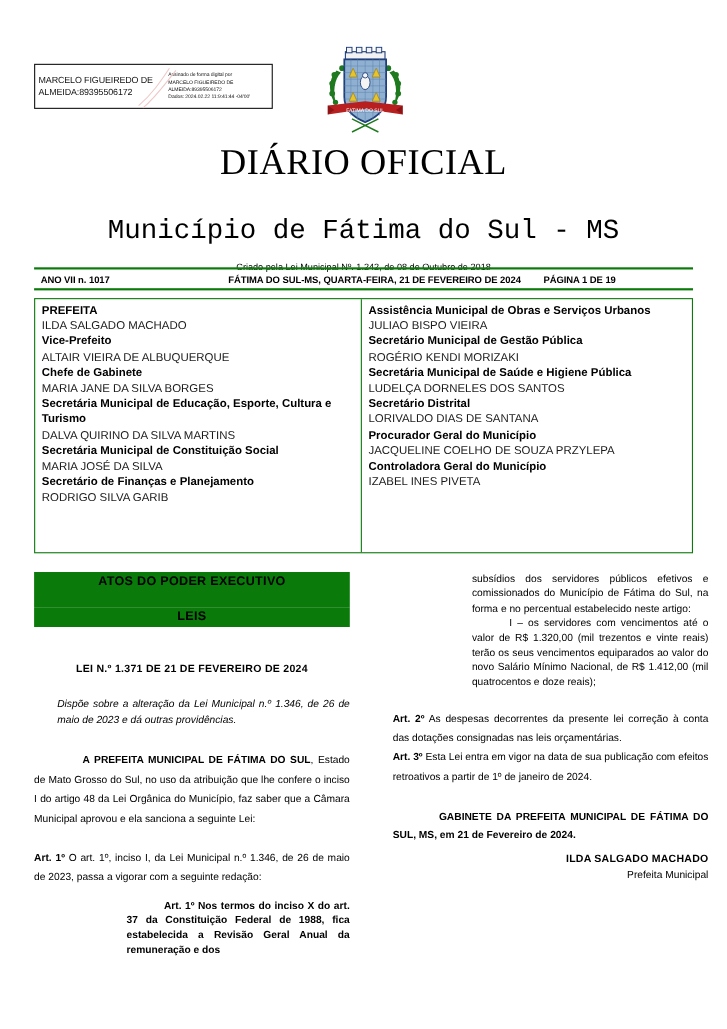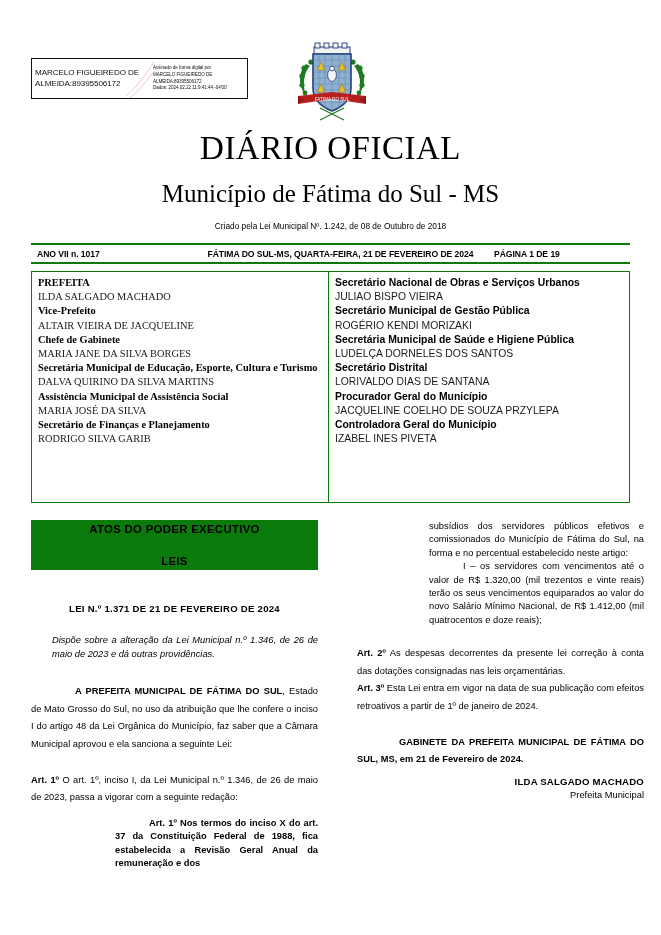--- a/index.html
+++ b/index.html
@@ -79,24 +79,24 @@
     text-align: center;
   }
   .do-title {
     font-family: "Liberation Serif", serif;
     font-size: 33px;
     line-height: 53px;
     letter-spacing: 0.5px;
     font-weight: 400;
   }
   .do-sub {
-    font-family: Liberation Serif, serif;
+    font-family: Liberation Mono, monospace;
     font-size: 25px;
     line-height: 30px;
-    margin-top: 4px;
+    margin-top: 20px;
     font-weight: 400;
   }
   .do-law {
     font-size: 8.3px;
     line-height: 12px;
     margin-top: 11px;
   }
 
   
   .infobar {
@@ -128,21 +128,21 @@
     border: 1.6px solid #0a7a0a;
     box-sizing: border-box;
     display: flex;
   }
   .off-col {
     box-sizing: border-box;
     padding: 4px 6px 0 6px;
     font-size: 10.4px;
     line-height: 14.2px;
   }
-  .off-col.left  { width: 297px; border-right: 1.6px solid #0a7a0a; font-family: Liberation Serif, serif; }
+  .off-col.left  { width: 297px; border-right: 1.6px solid #0a7a0a; }
   .off-col.right { width: 300px; }
   .off-role {
     font-weight: bold;
     color: #000;
   }
   .off-name {
     font-weight: normal;
     color: #1a1a1a;
   }
 
@@ -311,32 +311,32 @@
     <div class="ib-left">ANO VII n. 1017</div>
     <div class="ib-mid">FÁTIMA DO SUL-MS, QUARTA-FEIRA, 21 DE FEVEREIRO DE 2024</div>
     <div class="ib-right">PÁGINA 1 DE 19</div>
   </div>
 
   <div class="officials">
     <div class="off-col left" id="off-left">
         <div class="off-role">PREFEITA</div>
         <div class="off-name">ILDA SALGADO MACHADO</div>
         <div class="off-role">Vice-Prefeito</div>
-        <div class="off-name">ALTAIR VIEIRA DE JACQUELINE</div>
+        <div class="off-name">ALTAIR VIEIRA DE ALBUQUERQUE</div>
         <div class="off-role">Chefe de Gabinete</div>
         <div class="off-name">MARIA JANE DA SILVA BORGES</div>
         <div class="off-role">Secretária Municipal de Educação, Esporte, Cultura e Turismo</div>
         <div class="off-name">DALVA QUIRINO DA SILVA MARTINS</div>
-        <div class="off-role">Assistência Municipal de Assistência Social</div>
+        <div class="off-role">Secretária Municipal de Constituição Social</div>
         <div class="off-name">MARIA JOSÉ DA SILVA</div>
         <div class="off-role">Secretário de Finanças e Planejamento</div>
         <div class="off-name">RODRIGO SILVA GARIB</div>
       </div>
     <div class="off-col right" id="off-right">
-        <div class="off-role">Secretário Nacional de Obras e Serviços Urbanos</div>
+        <div class="off-role">Assistência Municipal de Obras e Serviços Urbanos</div>
         <div class="off-name">JULIAO BISPO VIEIRA</div>
         <div class="off-role">Secretário Municipal de Gestão Pública</div>
         <div class="off-name">ROGÉRIO KENDI MORIZAKI</div>
         <div class="off-role">Secretária Municipal de Saúde e Higiene Pública</div>
         <div class="off-name">LUDELÇA DORNELES DOS SANTOS</div>
         <div class="off-role">Secretário Distrital</div>
         <div class="off-name">LORIVALDO DIAS DE SANTANA</div>
         <div class="off-role">Procurador Geral do Município</div>
         <div class="off-name">JACQUELINE COELHO DE SOUZA PRZYLEPA</div>
         <div class="off-role">Controladora Geral do Município</div>

